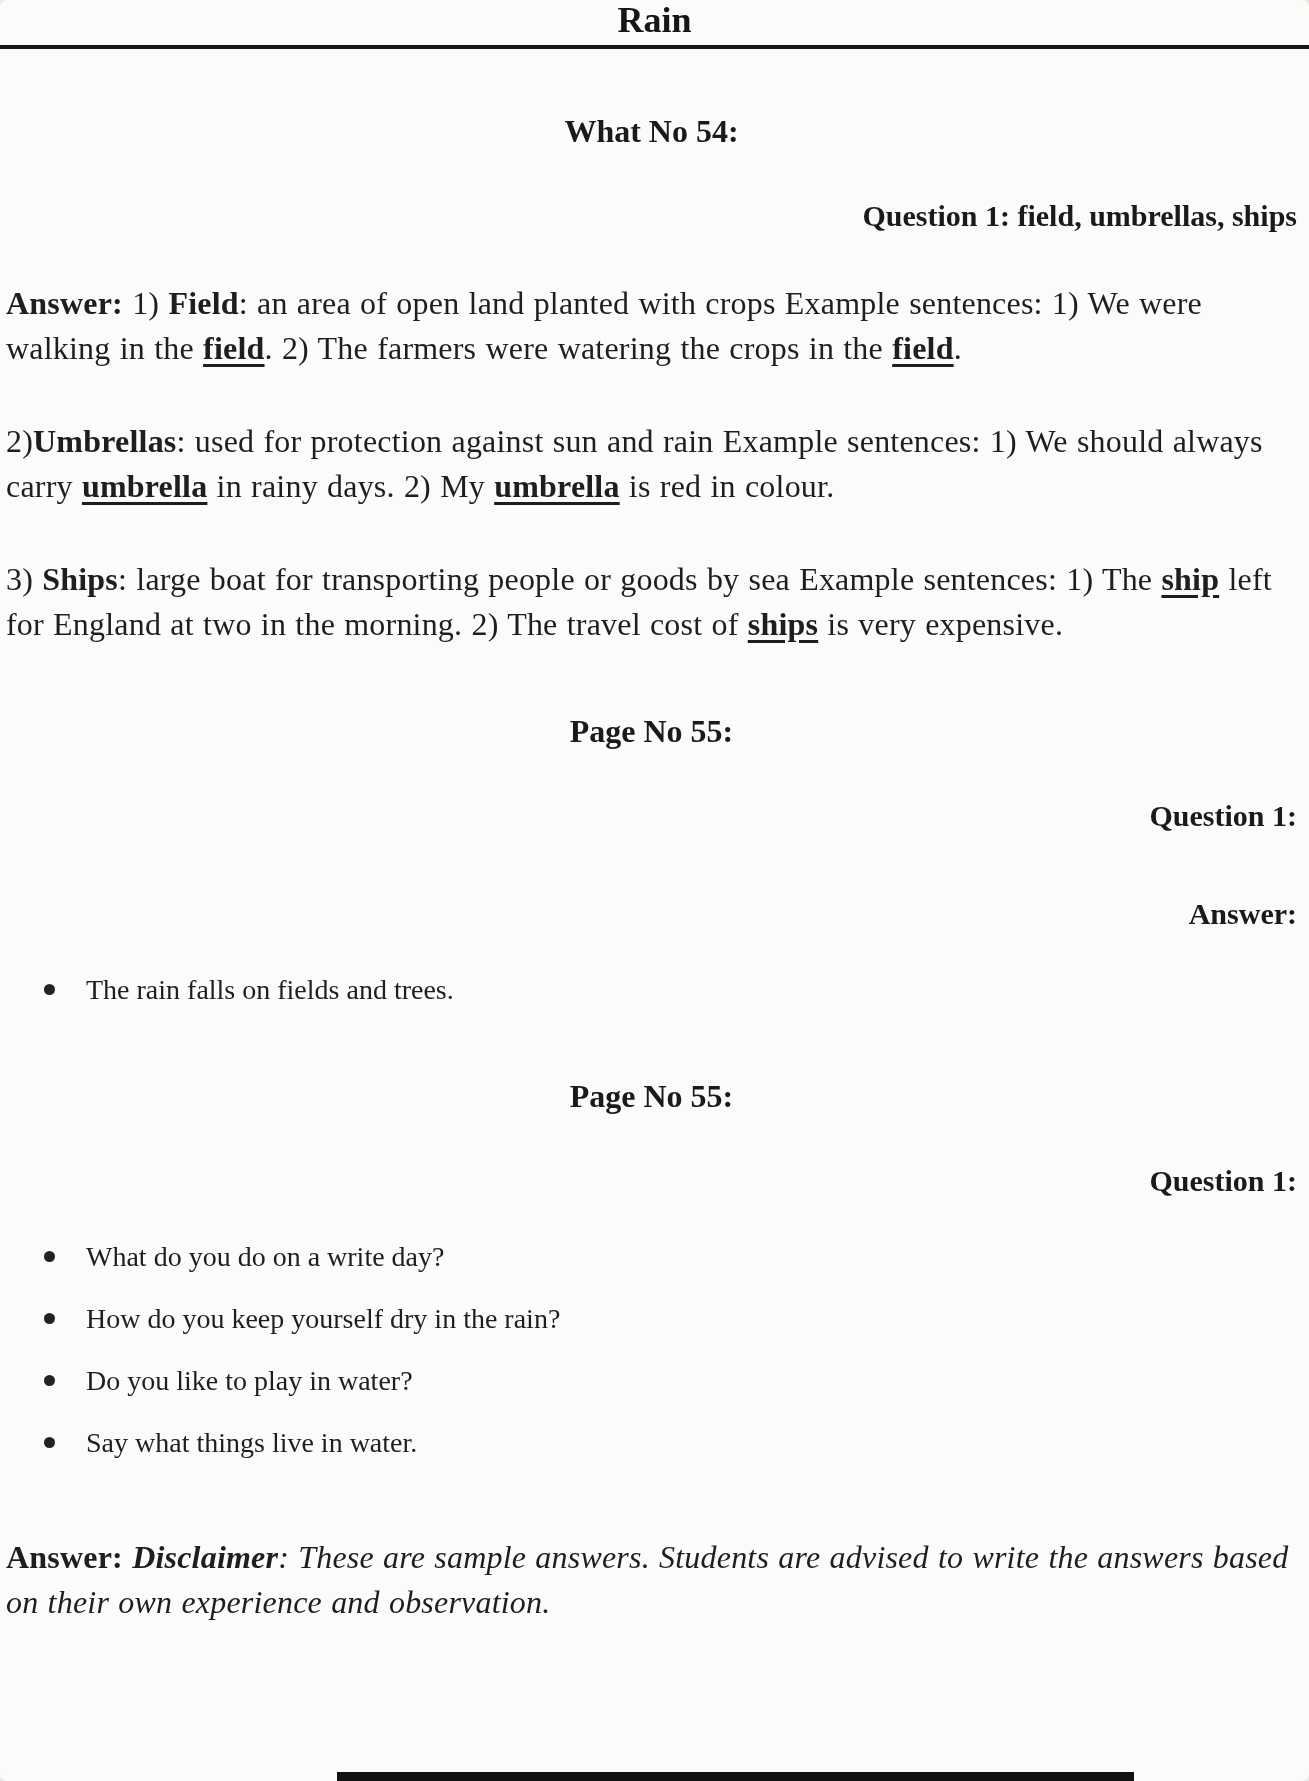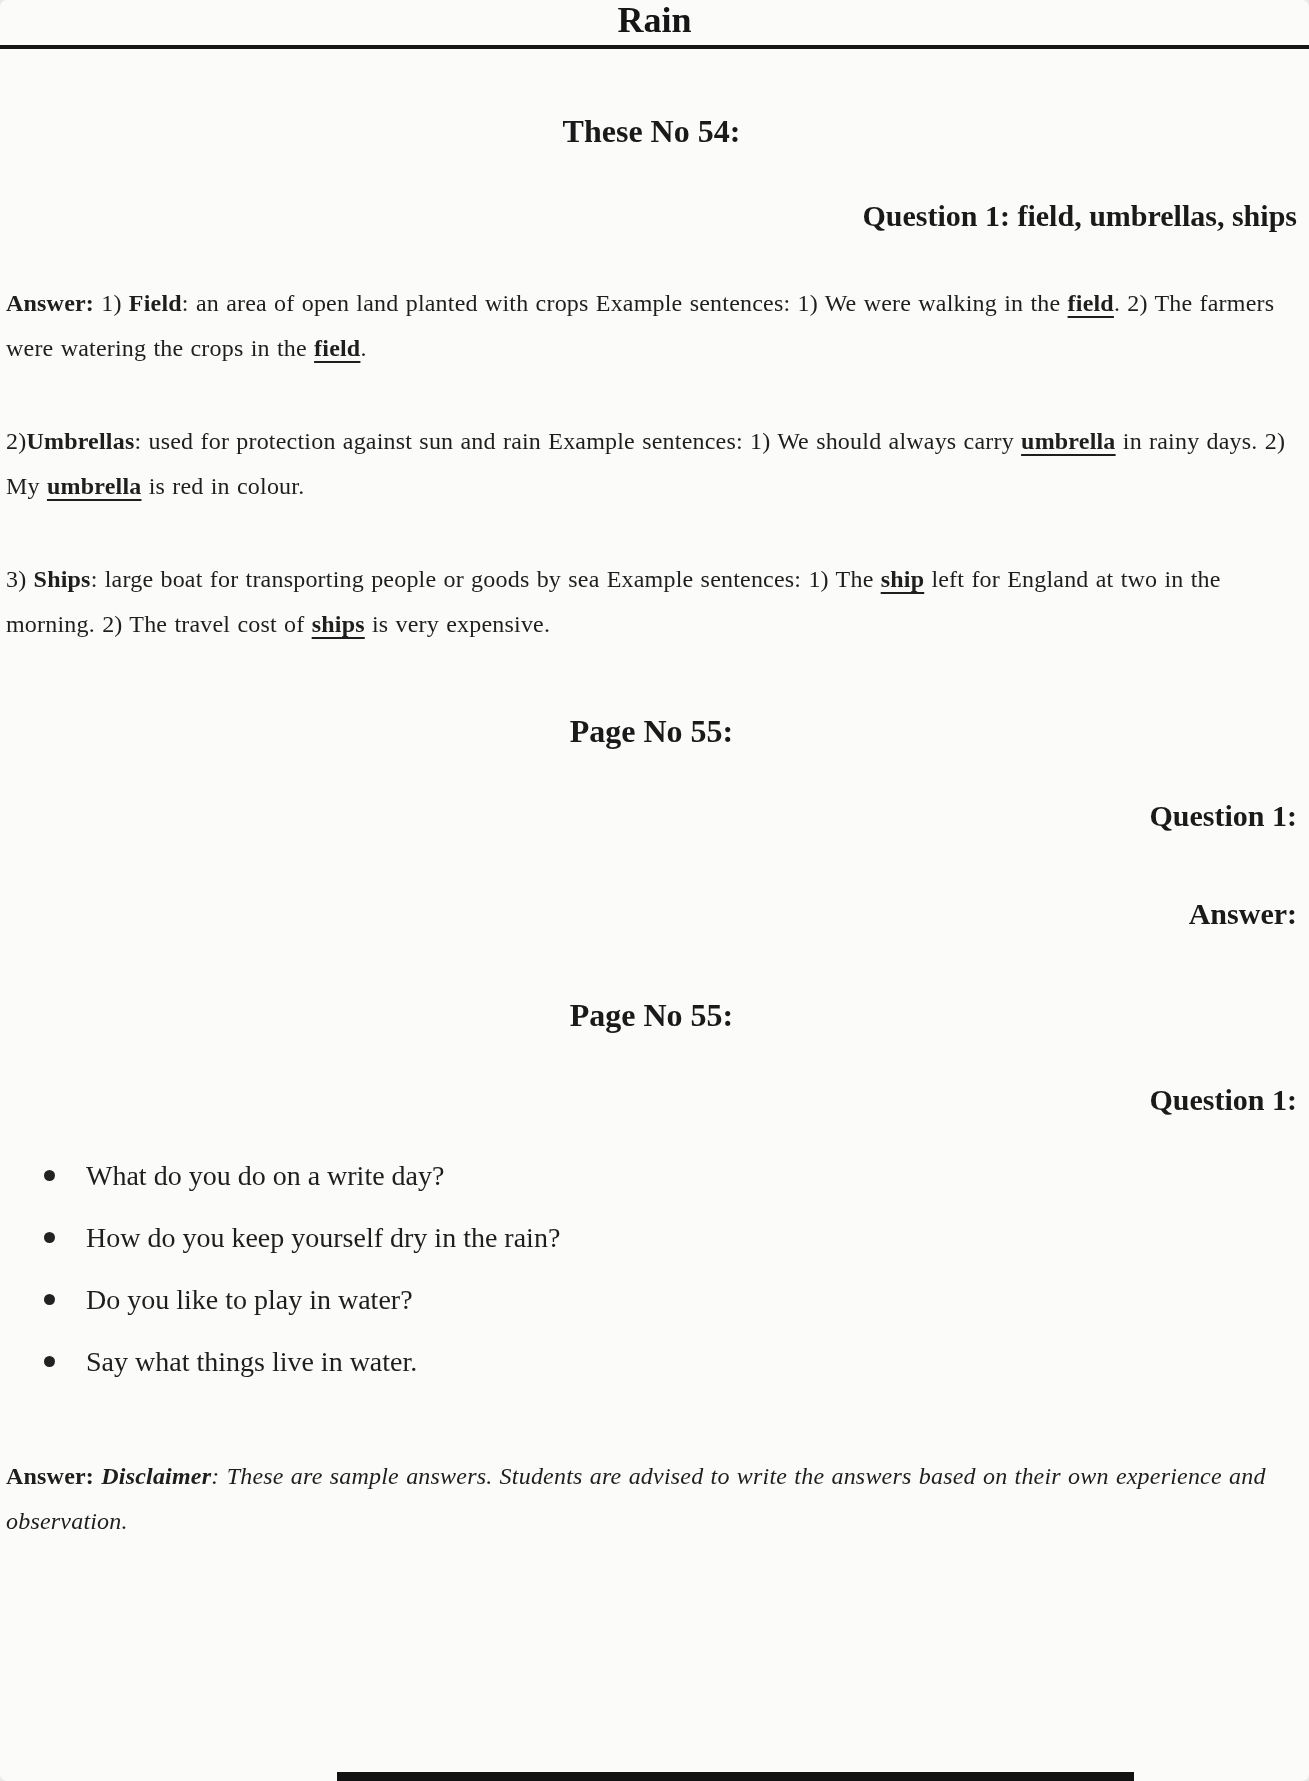--- a/index.html
+++ b/index.html
@@ -48,21 +48,21 @@
   }
   .q-heading {
     font-weight: bold;
     font-size: 30px;
     line-height: 34px;
     margin: 50px 0 0 0;
     color: #1a1a1a;
     text-align: right;
   }
   p.body-para {
-    font-size: 24px;
+    font-size: 32px;
     line-height: 45px;
     margin: 48px 0 0 0;
     letter-spacing: 0.2px;
     word-spacing: 1px;
   }
   p.body-para span[data-name="text-segment"] {
     text-underline-offset: 5px;
     text-decoration-thickness: 3px;
   }
   .disclaimer-para {
@@ -104,38 +104,39 @@
 </head>
 <body>
 
 <div class="page" data-name="document-page">
 
   <h1 class="doc-title" data-name="document-title">Rain</h1>
   <hr class="title-rule" data-name="title-divider">
 
   <div class="content" data-name="document-content">
 
-    <div class="page-heading first" data-name="page-number-heading">These No 54:</div>
+    <div class="page-heading first" data-name="page-number-heading">What No 54:</div>
 
     <div class="q-heading" data-name="question-heading">Question 1: field, umbrellas, ships</div>
 
     <p class="body-para" data-name="answer-paragraph-field"><span data-name="text-segment" style="font-weight: bold;">Answer: </span><span data-name="text-segment">1) </span><span data-name="text-segment" style="font-weight: bold;">Field</span><span data-name="text-segment">: an area of open land planted with crops Example sentences: 1) We were walking in the </span><span data-name="text-segment" style="font-weight: bold; text-decoration: underline;">field</span><span data-name="text-segment">. 2) The farmers were watering the crops in the </span><span data-name="text-segment" style="font-weight: bold; text-decoration: underline;">field</span><span data-name="text-segment">.</span></p>
 
     <p class="body-para" data-name="answer-paragraph-umbrellas"><span data-name="text-segment">2)</span><span data-name="text-segment" style="font-weight: bold;">Umbrellas</span><span data-name="text-segment">: used for protection against sun and rain Example sentences: 1) We should always carry </span><span data-name="text-segment" style="font-weight: bold; text-decoration: underline;">umbrella</span><span data-name="text-segment"> in rainy days. 2) My </span><span data-name="text-segment" style="font-weight: bold; text-decoration: underline;">umbrella</span><span data-name="text-segment"> is red in colour.</span></p>
 
     <p class="body-para" data-name="answer-paragraph-ships"><span data-name="text-segment">3) </span><span data-name="text-segment" style="font-weight: bold;">Ships</span><span data-name="text-segment">: large boat for transporting people or goods by sea Example sentences: 1) The </span><span data-name="text-segment" style="font-weight: bold; text-decoration: underline;">ship</span><span data-name="text-segment"> left for England at two in the morning. 2) The travel cost of </span><span data-name="text-segment" style="font-weight: bold; text-decoration: underline;">ships</span><span data-name="text-segment"> is very expensive.</span></p>
 
     <div class="page-heading" data-name="page-number-heading">Page No 55:</div>
 
     <div class="q-heading" data-name="question-heading">Question 1:</div>
 
 
     <div class="q-heading answer-heading" data-name="answer-heading">Answer:</div>
 
     <ul class="bullet-list" data-name="answer-bullet-list">
+      <li data-name="list-item"><span class="dot" data-name="bullet-icon"></span><span data-name="list-item-text">The rain falls on fields and trees.</span></li>
     </ul>
 
     <div class="page-heading" data-name="page-number-heading">Page No 55:</div>
 
     <div class="q-heading" data-name="question-heading">Question 1:</div>
 
     <ul class="bullet-list" data-name="question-bullet-list">
       <li data-name="list-item"><span class="dot" data-name="bullet-icon"></span><span data-name="list-item-text">What do you do on a write day?</span></li>
       <li data-name="list-item"><span class="dot" data-name="bullet-icon"></span><span data-name="list-item-text">How do you keep yourself dry in the rain?</span></li>
       <li data-name="list-item"><span class="dot" data-name="bullet-icon"></span><span data-name="list-item-text">Do you like to play in water?</span></li>

